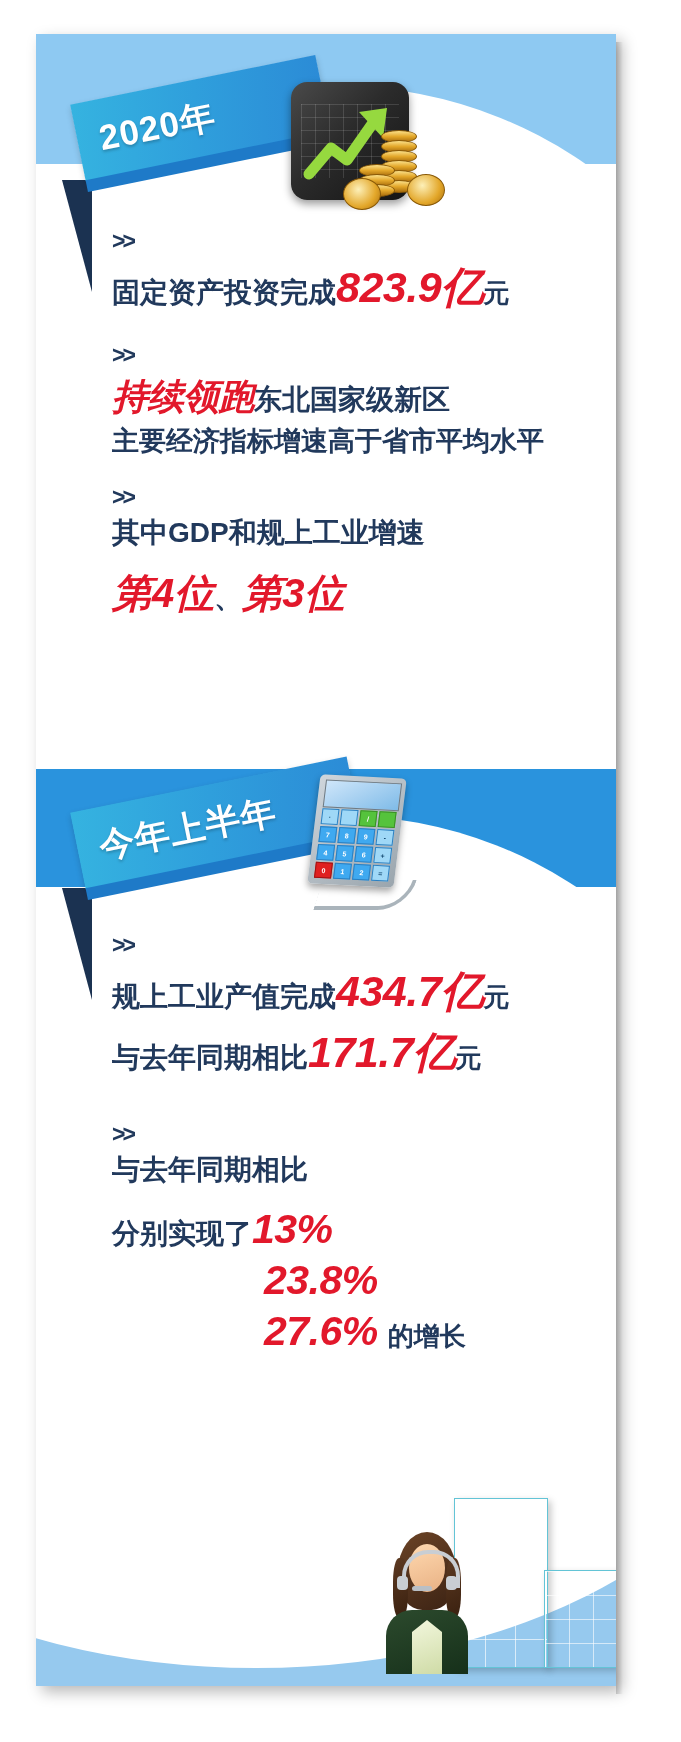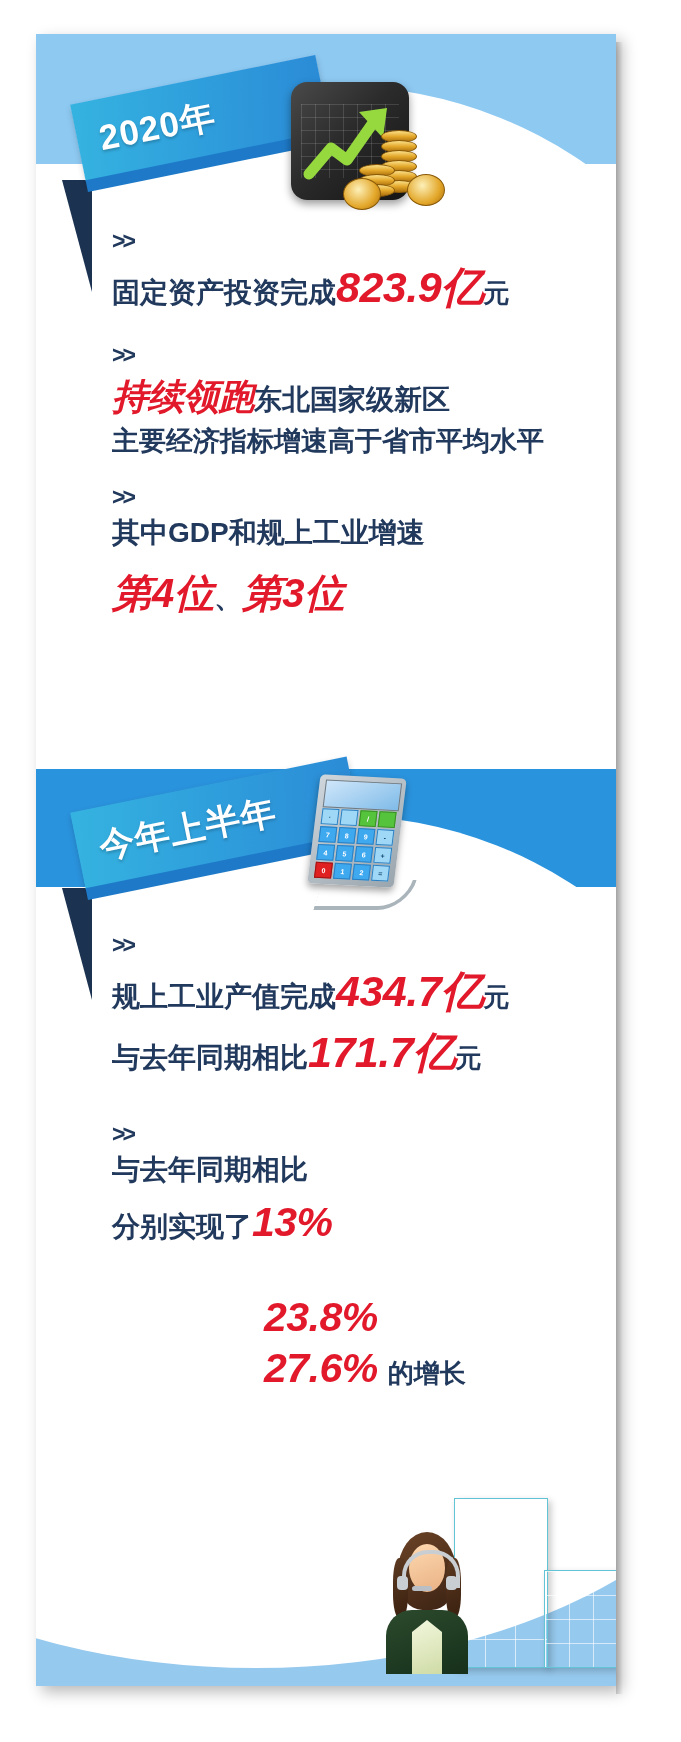--- a/index.html
+++ b/index.html
@@ -116,21 +116,21 @@
   }
   .hi.big{font-size:43px;}
   .hi.cn{font-style:italic;font-size:36px;}
   .unit{color:#21395c;font-weight:bold;font-size:26px;}
   .rank{
     color:#e2182b;font-weight:bold;font-style:italic;font-size:40px;
     line-height:1.3;
   }
   .rank .sep{color:#21395c;font-style:normal;font-size:28px;}
   .pct-row{white-space:nowrap;line-height:1.24;}
-  .indent1{padding-left:152px;margin-top:44px;}
+  .indent1{padding-left:152px;}
   .indent2{padding-left:152px;}
 
   
   #chart-coins{position:absolute;left:255px;top:48px;width:168px;height:132px;}
   .chart-box{
     position:absolute;left:0;top:0;width:118px;height:118px;border-radius:16px;
     background:linear-gradient(135deg,#4a4a4a 0%,#2b2b2b 45%,#141414 100%);
     box-shadow:0 4px 8px rgba(0,0,0,.4);overflow:hidden;
   }
   .chart-grid{
@@ -377,21 +377,21 @@
         </div>
         <div class="line">
           <span>与去年同期相比</span><span class="hi big">171.7亿</span><span class="unit">元</span>
         </div>
       </div>
 
       <div class="blk" style="margin-top:40px;">
         <div class="chev">&gt;&gt;</div>
         <div class="line">与去年同期相比</div>
 
-        <div class="line pct-row" style="margin-top:7px;">
+        <div class="line pct-row" style="margin-top:14px;">
           <span>分别实现了</span><span class="hi">13%</span>
         </div>
         <div class="line pct-row indent1">
           <span class="hi">23.8%</span>
         </div>
         <div class="line pct-row indent2">
           <span class="hi">27.6%</span><span class="unit" style="padding-left:10px;margin-top:48px;">的增长</span>
         </div>
       </div>
     </div>

